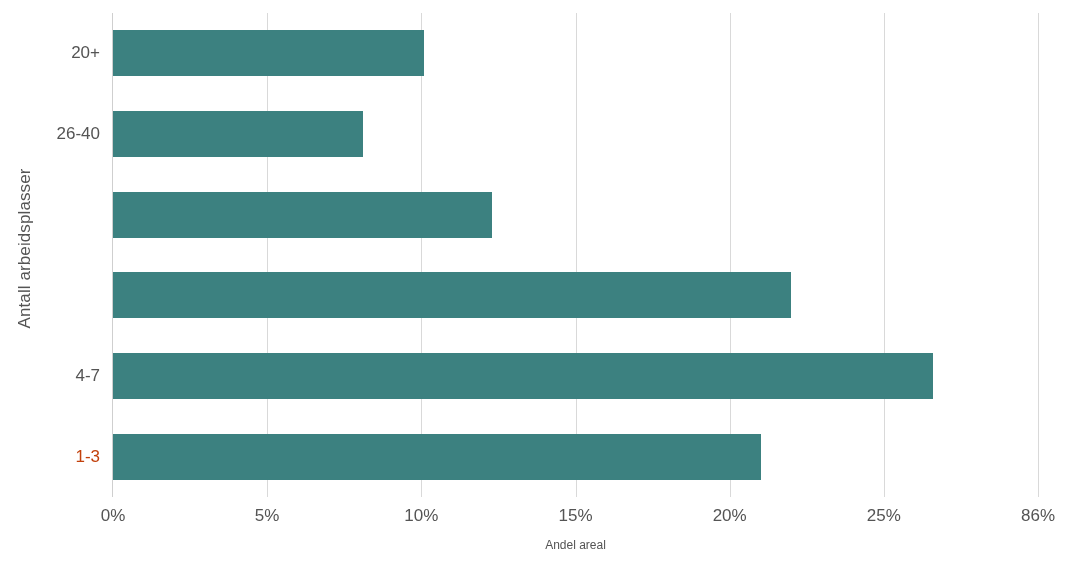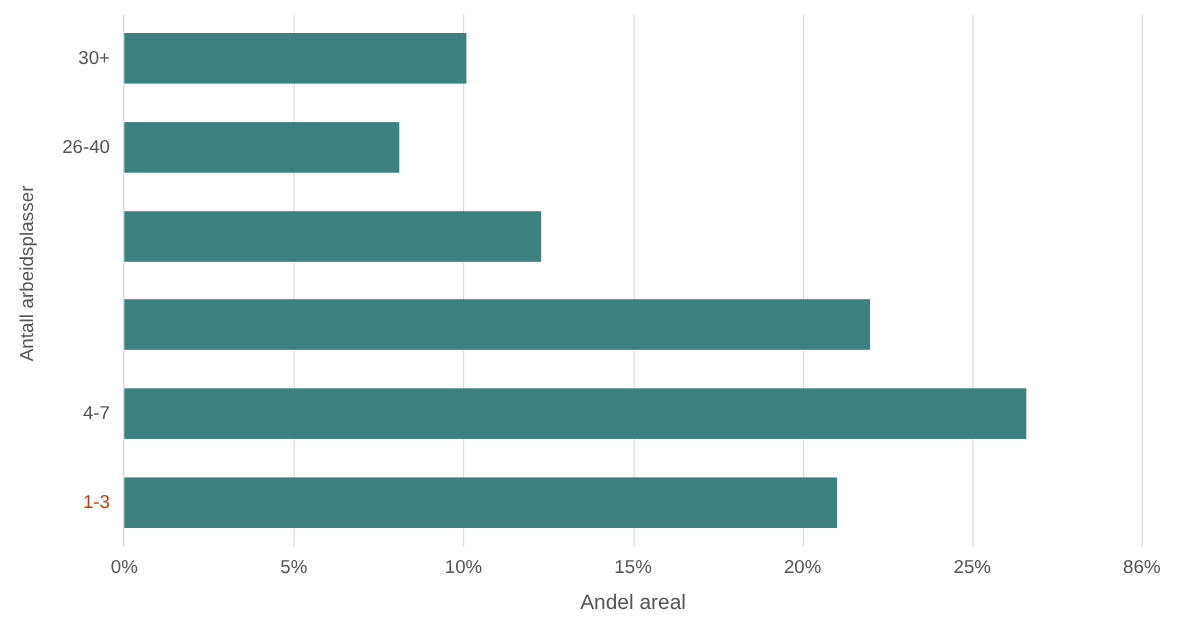--- a/index.html
+++ b/index.html
@@ -119,34 +119,34 @@
     white-space: nowrap;
   }
 
   
   .x-axis-title {
     position: absolute;
     left: 113px;
     top: 538px;
     width: 925px;
     text-align: center;
-    font-size: 19px;
+    font-size: 12px;
     color: #545454;
     white-space: nowrap;
   }
 </style>
 </head>
 <body>
 
 <div id="chart-root">
 
   <div class="y-axis-title">Antall arbeidsplasser</div>
 
   <div class="y-labels-layer">
-      <div class="y-label" style="top: 0px; height: 80.6667px; color: rgb(84, 84, 84);">30+</div>
+      <div class="y-label" style="top: 0px; height: 80.6667px; color: rgb(84, 84, 84);">20+</div>
       <div class="y-label" style="top: 80.6667px; height: 80.6667px; color: rgb(84, 84, 84);">26-40</div>
       <div class="y-label" style="top: 322.667px; height: 80.6667px; color: rgb(84, 84, 84);">4-7</div>
       <div class="y-label" style="top: 403.333px; height: 80.6667px; color: #c2410c; padding-left: 28px;">1-3</div>
     </div>
 
   <div class="axis-line-y"></div>
 
   <div class="plot-area">
     <div class="grid-layer">
         <div class="gridline zero" style="left: 0px; background: transparent;"></div>

